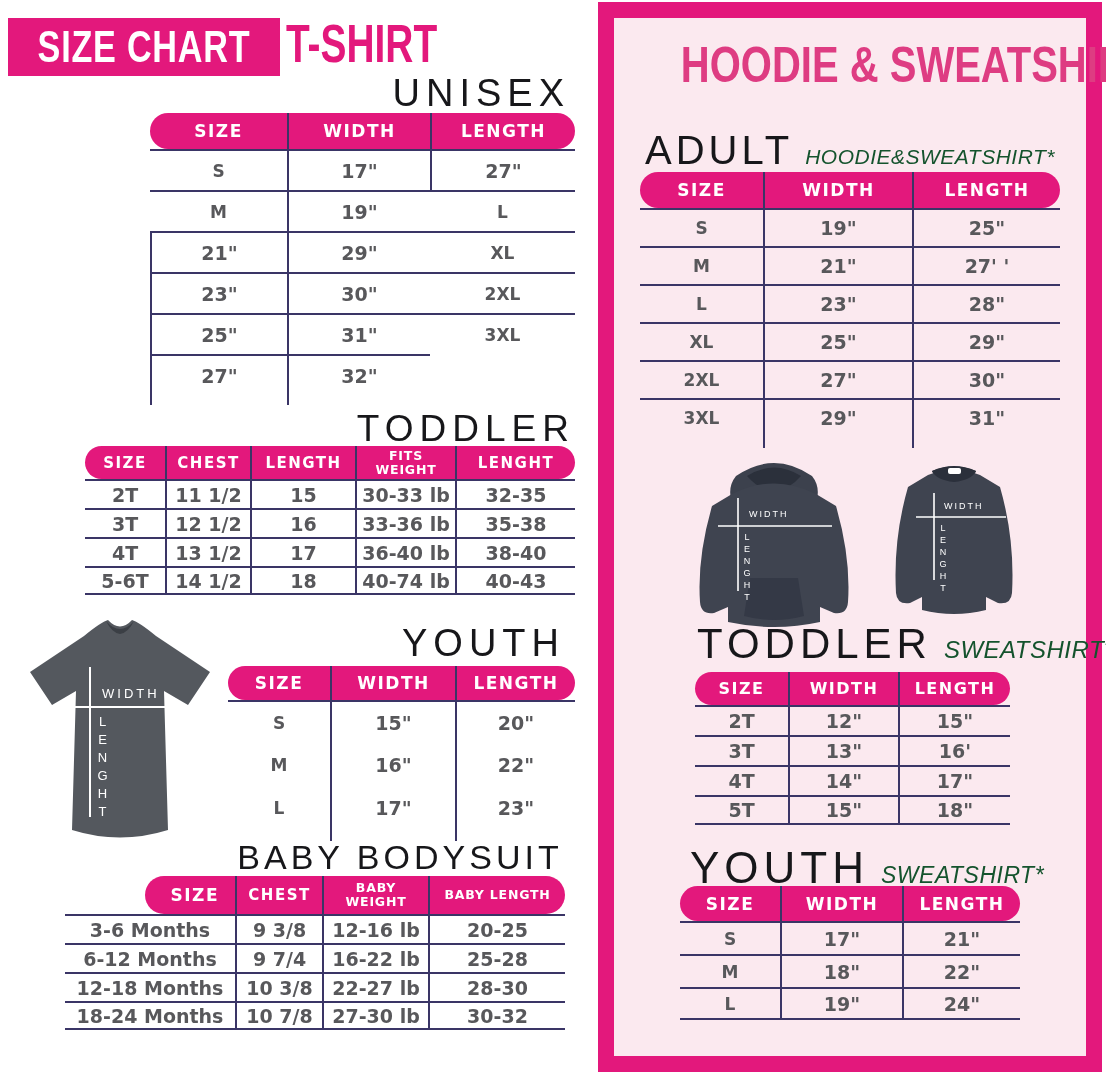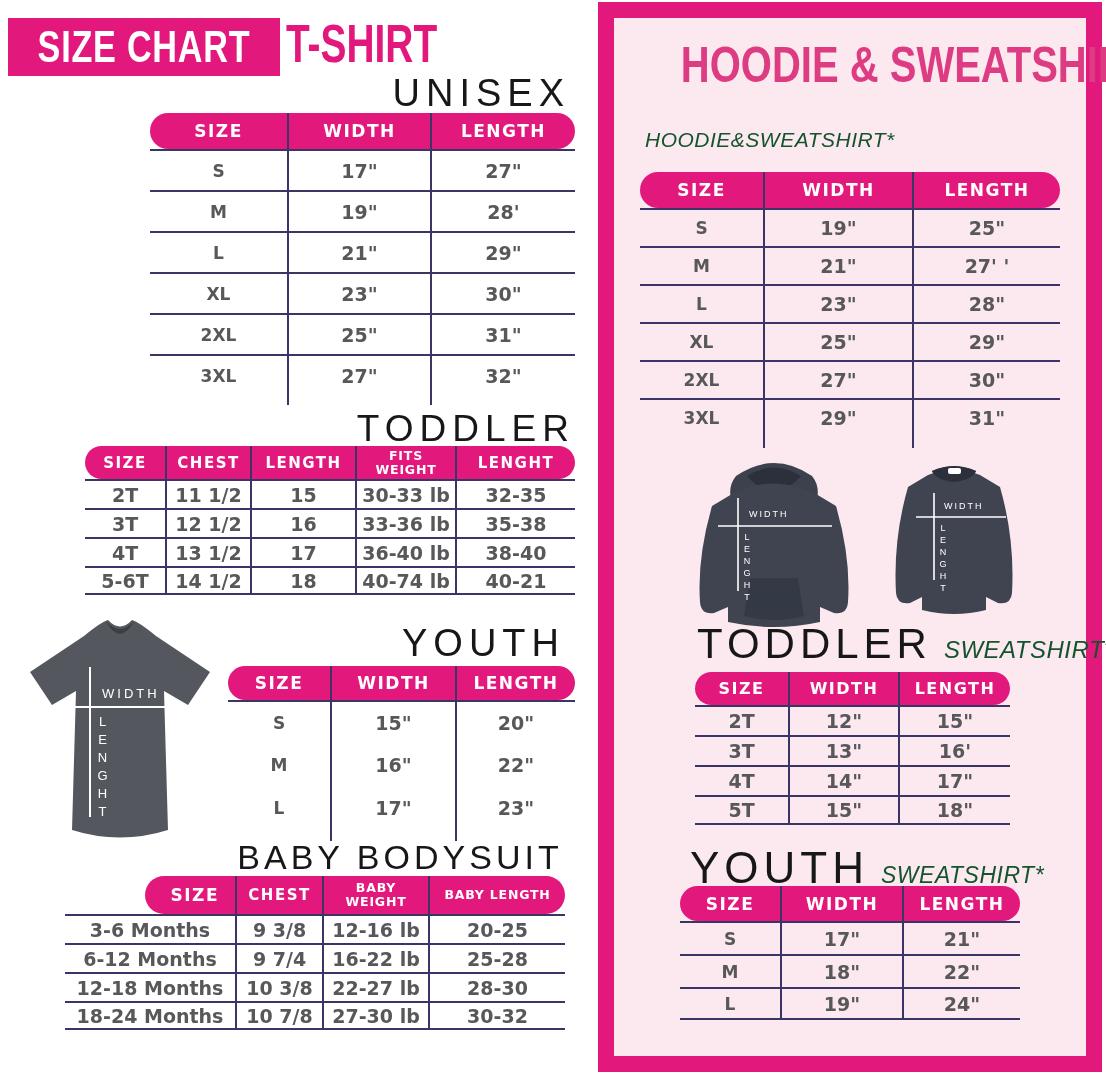--- a/index.html
+++ b/index.html
@@ -84,21 +84,20 @@
   <div class="tbl t-unisex">
     <div class="pill"></div>
     <div class="hcell">SIZE</div>
     <div class="hcell bl">WIDTH</div>
     <div class="hcell bl">LENGTH</div>
     <div class="cell sz bt">S</div>
     <div class="cell bl bt">17"</div>
     <div class="cell bl bt">27"</div>
     <div class="cell sz bt">M</div>
     <div class="cell bl bt">19"</div>
-    <div class="cell bl bt">28'</div>
     <div class="cell sz bt">L</div>
     <div class="cell bl bt">21"</div>
     <div class="cell bl bt">29"</div>
     <div class="cell sz bt">XL</div>
     <div class="cell bl bt">23"</div>
     <div class="cell bl bt">30"</div>
     <div class="cell sz bt">2XL</div>
     <div class="cell bl bt">25"</div>
     <div class="cell bl bt">31"</div>
     <div class="cell sz bt">3XL</div>
@@ -130,21 +129,21 @@
     <div class="cell bl bt">35-38</div>
     <div class="cell bt">4T</div>
     <div class="cell bl bt">13 1/2</div>
     <div class="cell bl bt">17</div>
     <div class="cell bl bt">36-40 lb</div>
     <div class="cell bl bt">38-40</div>
     <div class="cell bt bb">5-6T</div>
     <div class="cell bl bt bb">14 1/2</div>
     <div class="cell bl bt bb">18</div>
     <div class="cell bl bt bb">40-74 lb</div>
-    <div class="cell bl bt bb">40-21</div>
+    <div class="cell bl bt bb">40-43</div>
   </div>
 
   <div class="garment tee" style="left:5px;top:612px;width:230px;height:250px;">
     <svg width="230" height="250" viewBox="0 0 230 250">
       <path d="M79,24 Q96,10 103,8 Q115,21 127,8 Q134,10 151,24 L205,60 L183,93 L159,79 L163,218 Q115,233 67,218 L71,79 L47,93 L25,60 Z" fill="#54585E"></path>
       <path d="M101,9 Q115,25 129,9 Q123,21 115,22 Q107,21 101,9 Z" fill="#3B3F45"></path>
       <line x1="85" y1="55" x2="85" y2="205" stroke="#ffffff" stroke-width="2"></line>
       <line x1="68" y1="95" x2="196" y2="95" stroke="#ffffff" stroke-width="2"></line>
     </svg>
     <div class="glabel wlab" style="left:97px;top:74px;">WIDTH</div>
@@ -198,20 +197,21 @@
     <div class="cell bl bt bb">30-32</div>
   </div>
 
   <div class="abs panel"></div>
 
   <div class="abs r-title">
     <span>HOODIE &amp; SWEATSHIRT</span>
   </div>
 
   <div class="abs sec-head" style="left:645px;top:128px;">
+    <span class="h-light" style="font-size:40px;letter-spacing:4px;">ADULT</span>
     <span class="sub-italic">HOODIE&amp;SWEATSHIRT*</span>
   </div>
 
   <div class="tbl t-adult">
     <div class="pill"></div>
     <div class="hcell">SIZE</div>
     <div class="hcell bl">WIDTH</div>
     <div class="hcell bl">LENGTH</div>
     <div class="cell sz bt">S</div>
     <div class="cell bl bt">19"</div>

